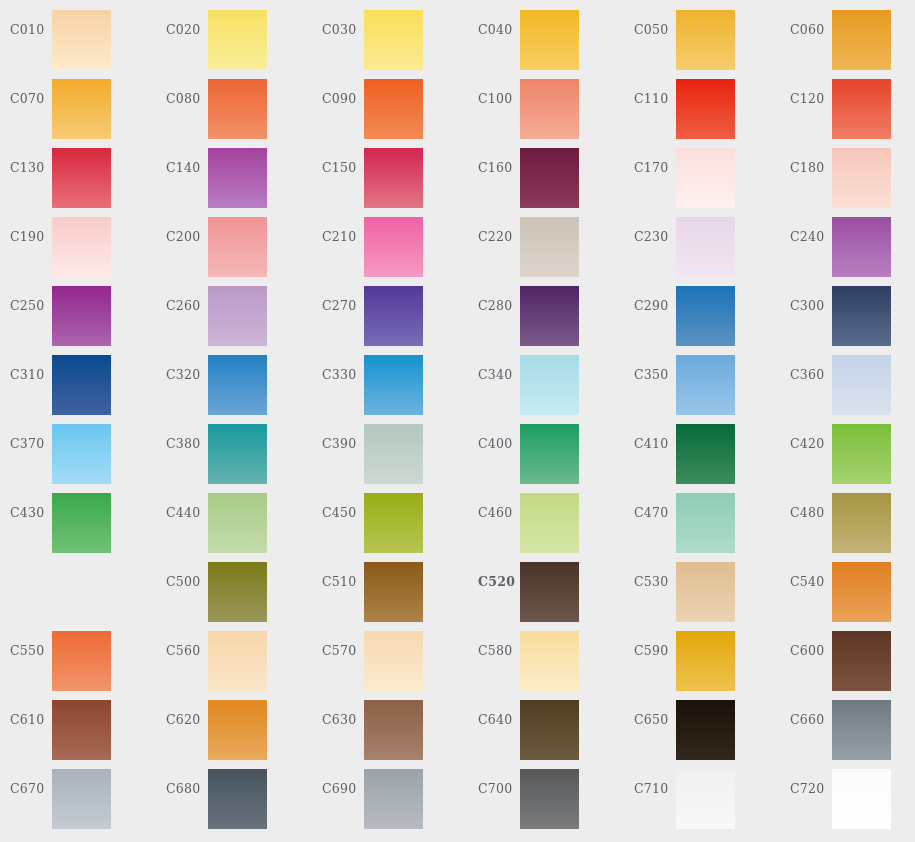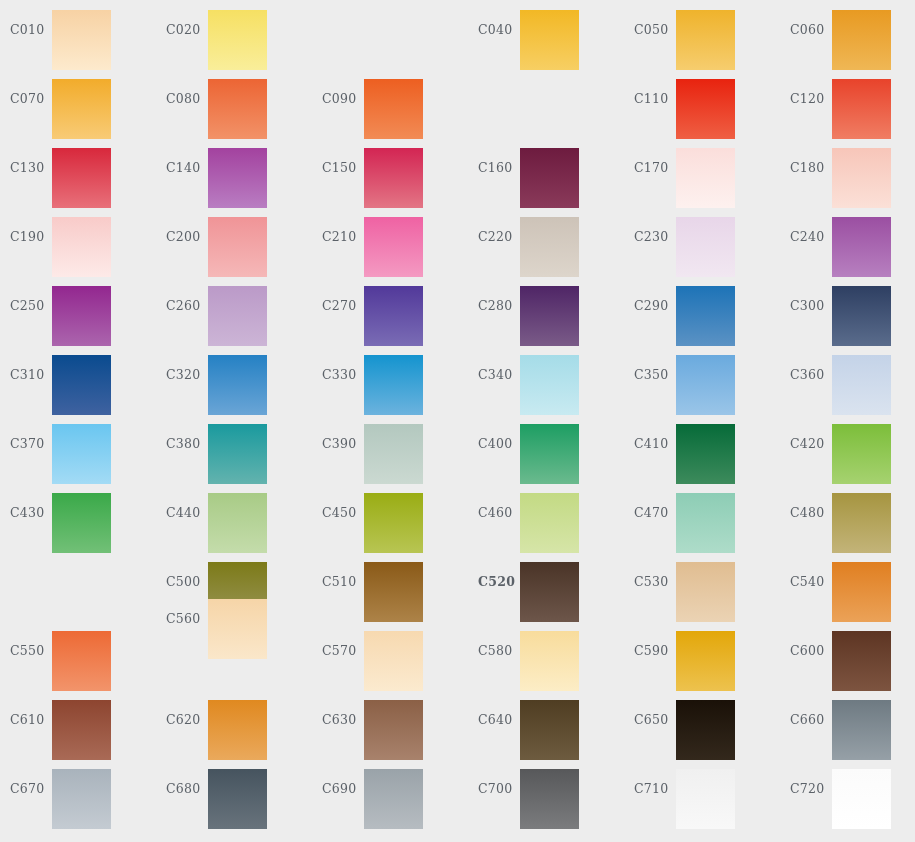--- a/index.html
+++ b/index.html
@@ -53,20 +53,24 @@
 
 <div id="palette-grid">
     <div class="swatch-cell" style="left: 0px; top: 0px;">
       <span class="swatch-label">C010</span>
       <div class="swatch-chip" style="background: linear-gradient(rgb(247, 210, 164) 0%, rgb(253, 234, 205) 100%);"></div>
     </div>
     <div class="swatch-cell" style="left: 156px; top: 0px;">
       <span class="swatch-label">C020</span>
       <div class="swatch-chip" style="background: linear-gradient(rgb(246, 224, 99) 0%, rgb(249, 238, 154) 100%);"></div>
     </div>
+    <div class="swatch-cell" style="left: 312px; top: 0px;">
+      <span class="swatch-label">C030</span>
+      <div class="swatch-chip" style="background: linear-gradient(rgb(248, 223, 90) 0%, rgb(251, 234, 146) 100%);"></div>
+    </div>
     <div class="swatch-cell" style="left: 468px; top: 0px;">
       <span class="swatch-label">C040</span>
       <div class="swatch-chip" style="background: linear-gradient(rgb(242, 184, 37) 0%, rgb(247, 207, 99) 100%);"></div>
     </div>
     <div class="swatch-cell" style="left: 624px; top: 0px;">
       <span class="swatch-label">C050</span>
       <div class="swatch-chip" style="background: linear-gradient(rgb(239, 179, 44) 0%, rgb(246, 205, 110) 100%);"></div>
     </div>
     <div class="swatch-cell" style="left: 780px; top: 0px;">
       <span class="swatch-label">C060</span>
@@ -77,20 +81,24 @@
       <div class="swatch-chip" style="background: linear-gradient(rgb(242, 172, 43) 0%, rgb(248, 203, 118) 100%);"></div>
     </div>
     <div class="swatch-cell" style="left: 156px; top: 69px;">
       <span class="swatch-label">C080</span>
       <div class="swatch-chip" style="background: linear-gradient(rgb(236, 101, 52) 0%, rgb(242, 146, 104) 100%);"></div>
     </div>
     <div class="swatch-cell" style="left: 312px; top: 69px;">
       <span class="swatch-label">C090</span>
       <div class="swatch-chip" style="background: linear-gradient(rgb(237, 95, 33) 0%, rgb(242, 139, 85) 100%);"></div>
     </div>
+    <div class="swatch-cell" style="left: 468px; top: 69px;">
+      <span class="swatch-label">C100</span>
+      <div class="swatch-chip" style="background: linear-gradient(rgb(237, 132, 104) 0%, rgb(244, 172, 151) 100%);"></div>
+    </div>
     <div class="swatch-cell" style="left: 624px; top: 69px;">
       <span class="swatch-label">C110</span>
       <div class="swatch-chip" style="background: linear-gradient(rgb(232, 35, 15) 0%, rgb(239, 95, 67) 100%);"></div>
     </div>
     <div class="swatch-cell" style="left: 780px; top: 69px;">
       <span class="swatch-label">C120</span>
       <div class="swatch-chip" style="background: linear-gradient(rgb(232, 67, 43) 0%, rgb(240, 125, 99) 100%);"></div>
     </div>
     <div class="swatch-cell" style="left: 0px; top: 138px;">
       <span class="swatch-label">C130</span>
@@ -253,21 +261,21 @@
       <div class="swatch-chip" style="background: linear-gradient(rgb(224, 189, 145) 0%, rgb(235, 211, 180) 100%);"></div>
     </div>
     <div class="swatch-cell" style="left: 780px; top: 552px;">
       <span class="swatch-label">C540</span>
       <div class="swatch-chip" style="background: linear-gradient(rgb(224, 127, 33) 0%, rgb(235, 162, 88) 100%);"></div>
     </div>
     <div class="swatch-cell" style="left: 0px; top: 621px;">
       <span class="swatch-label">C550</span>
       <div class="swatch-chip" style="background: linear-gradient(rgb(237, 106, 53) 0%, rgb(242, 148, 107) 100%);"></div>
     </div>
-    <div class="swatch-cell" style="left: 156px; top: 589px;">
+    <div class="swatch-cell" style="left: 156px; top: 621px;">
       <span class="swatch-label">C560</span>
       <div class="swatch-chip" style="background: linear-gradient(rgb(246, 213, 168) 0%, rgb(250, 231, 202) 100%);"></div>
     </div>
     <div class="swatch-cell" style="left: 312px; top: 621px;">
       <span class="swatch-label">C570</span>
       <div class="swatch-chip" style="background: linear-gradient(rgb(247, 217, 176) 0%, rgb(251, 234, 207) 100%);"></div>
     </div>
     <div class="swatch-cell" style="left: 468px; top: 621px;">
       <span class="swatch-label">C580</span>
       <div class="swatch-chip" style="background: linear-gradient(rgb(248, 220, 156) 0%, rgb(252, 237, 198) 100%);"></div>

